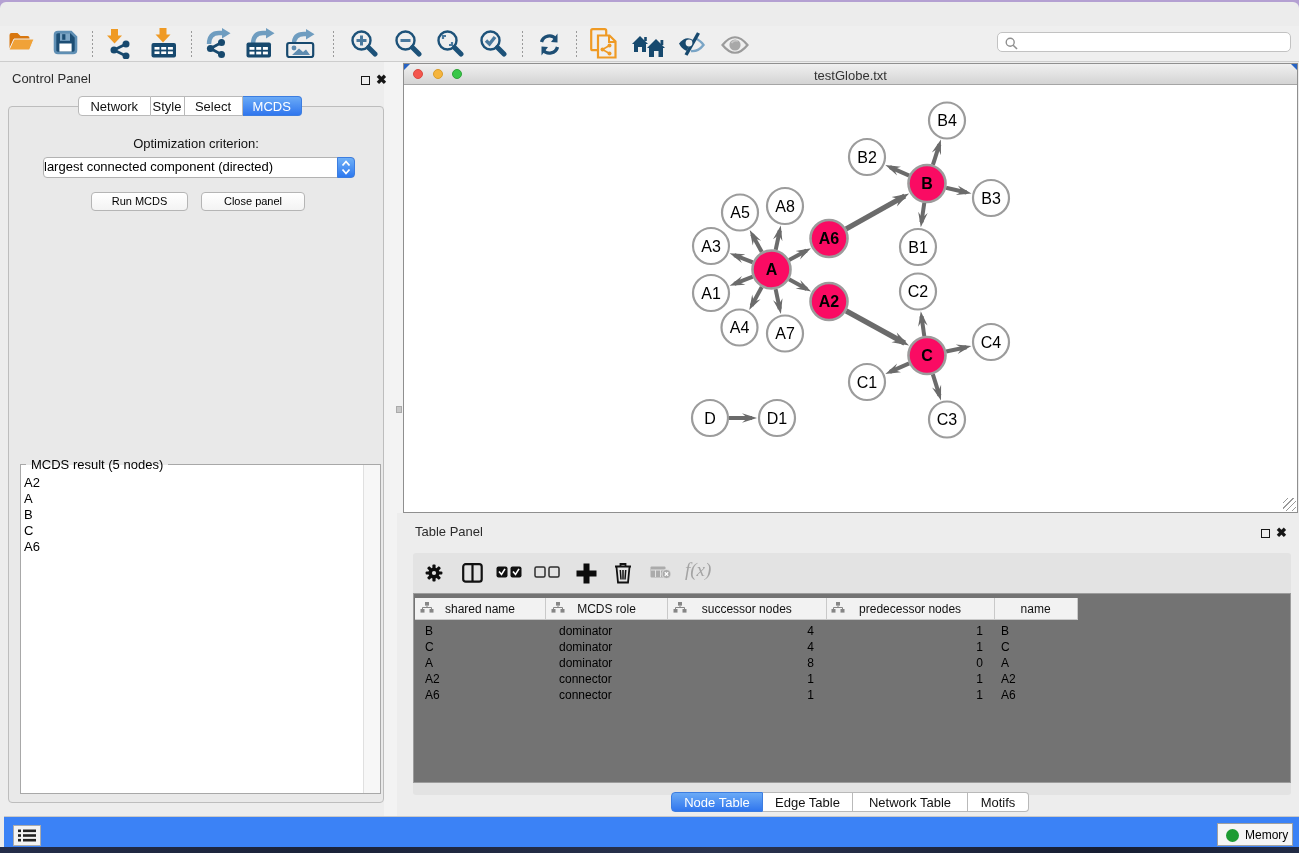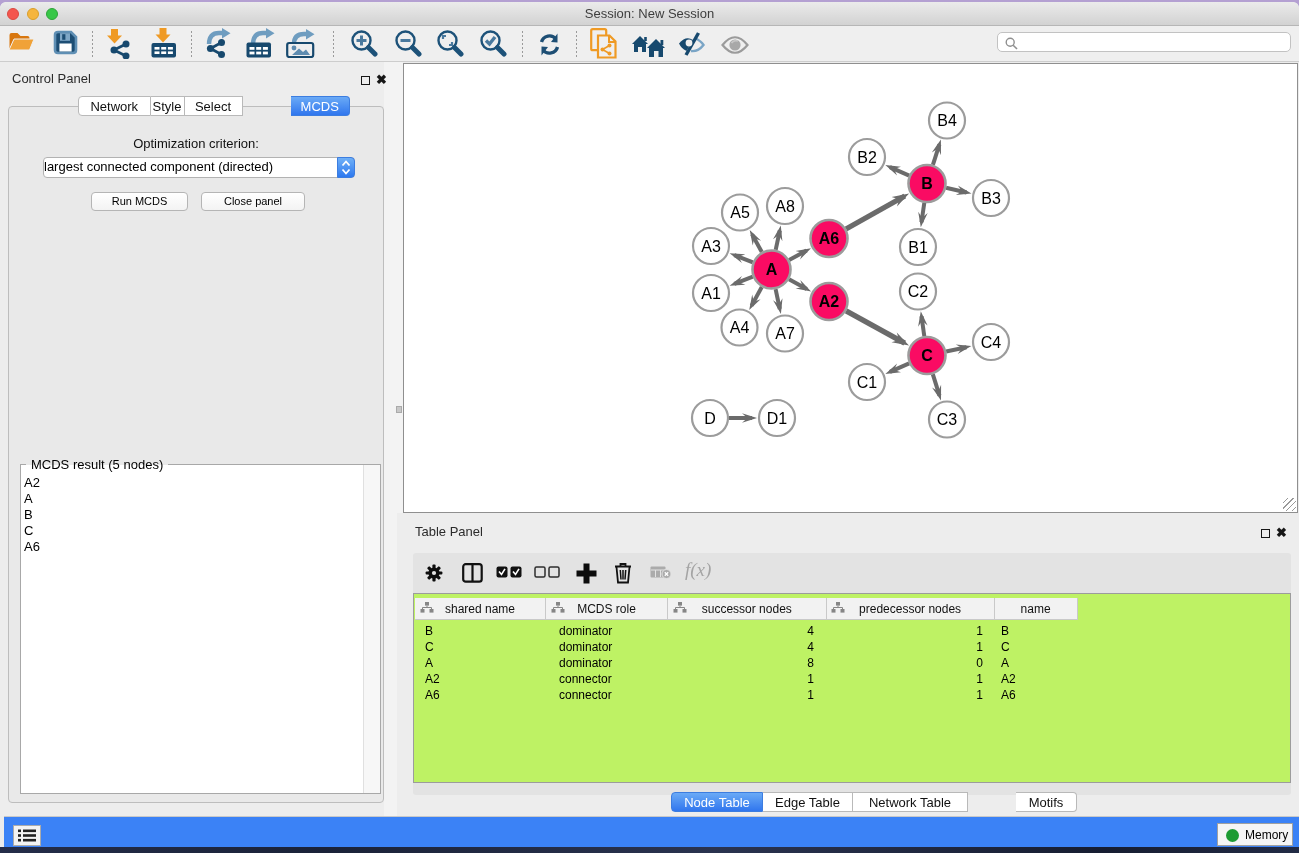--- a/index.html
+++ b/index.html
@@ -21,63 +21,57 @@
 #searchbox { position:absolute; left:997px; top:6px; width:294px; height:20px; background:#fff; border:1px solid #c2c2c2; border-radius:5px; }
 #controlpanel { left:0; top:60px; width:392px; height:754px; background:#ededed; }
 #divider { left:384px; top:60px; width:19px; height:754px; background:#f3f3f3; }
 #divknob1 { left:396px; top:404px; width:6px; height:7px; background:#c8c8c8; border:1px solid #aaa; }
 #divknob2 { left:845px; top:512px; width:9px; height:5px; background:#c8c8c8; border:1px solid #aaa; }
 #cp-title { left:12px; top:69px; font-size:13px; color:#2b2b2b; }
 #cp-pane { left:8px; top:104px; width:376px; height:697px; border:1px solid #bdbdbd; border-radius:4px; background:#e9e9e9; }
 .seg { position:absolute; display:flex; font-size:13px; }
 .seg div { background:#fff; border:1px solid #b9b9b9; border-left:none; color:#111; text-align:center; height:20px; line-height:19px; }
 .seg div.first { border-left:1px solid #b9b9b9; border-radius:4px 0 0 4px; }
-.seg div.last { border-radius:0 4px 4px 0;margin-left:48px; }
+.seg div.last { border-radius:0 4px 4px 0; }
 .seg div.sel { background:linear-gradient(#6aaaf6,#3076ee); border-color:#3c7de0; color:#fff; }
 #optlabel { left:0; width:392px; top:134px; text-align:center; font-size:13px; color:#111; }
 #combo { left:43px; top:155px; width:312px; height:21px; background:#fff; border:1px solid #b2b2b2; border-radius:4px; font-size:13px; line-height:18px; color:#000; }
 #combo .step { position:absolute; right:-1px; top:-1px; width:18px; height:21px; background:linear-gradient(#6fb0f7,#2e79ef); border:1px solid #3c7de0; border-radius:0 4px 4px 0; }
 .btn { position:absolute; height:19px; background:linear-gradient(#ffffff,#f3f3f3); border:1px solid #b5b5b5; border-radius:4px; font-size:11px; text-align:center; line-height:17px; color:#000; }
 #mcdsbox { left:20px; top:462px; width:361px; height:330px; border:1px solid #a8a8a8; background:#fff; }
 #mcdslegend { left:26px; top:455px; background:linear-gradient(#e9e9e9 0 55%,#ffffff 55% 100%); padding:0 5px; font-size:13px; color:#000; }
 #mcdslist { position:absolute; left:3px; top:10px; font-size:13px; line-height:16px; color:#000; }
 #mcdssb { position:absolute; right:0px; top:0px; bottom:0px; width:17px; background:#f7f7f7; border-left:1px solid #e0e0e0; }
 #netwin { left:403px; top:61px; width:895px; height:450px; border:1px solid #8f8f8f; background:#fff; }
 #nettitle { position:absolute; left:0; top:0; width:100%; height:21px; background:linear-gradient(#f0f0f0,#d4d4d4); border-bottom:1px solid #a5a5a5; }
 #nettitle .title { position:absolute; left:0; right:0; top:4px; text-align:center; font-size:13px; color:#333; }
 #nettitle .tl { top:5px; width:10px; height:10px; }
 #nettitle .r { left:9px; } #nettitle .y { left:29px; } #nettitle .g { left:48px; }
 .cornL { position:absolute; left:0; top:0; width:0; height:0; border-top:6px solid #2763c4; border-right:6px solid transparent; }
 .cornR { position:absolute; right:0; top:0; width:0; height:0; border-top:6px solid #2763c4; border-left:6px solid transparent; }
 #grip { position:absolute; right:1px; bottom:1px; width:13px; height:13px; background:repeating-linear-gradient(135deg, rgba(0,0,0,0) 0 3px, #999 3px 4px); }
 #tablepanel { left:397px; top:511px; width:902px; height:303px; background:#ededed; }
 #tp-title { position:absolute; left:18px; top:11px; font-size:13px; color:#2b2b2b; }
 #tp-box { position:absolute; left:16px; top:40px; width:878px; height:242px; background:#e3e3e3; border-radius:3px; }
-#tp-table { position:absolute; left:0px; top:39.5px; width:878px; height:190px; background:#bef264; border:1px solid #9c9c9c; }
+#tp-table { position:absolute; left:0px; top:39.5px; width:878px; height:190px; background:#737373; border:1px solid #9c9c9c; }
 .thead { position:absolute; top:3px; height:22px; background:#f2f2f2; border-bottom:1px solid #c9c9c9; border-right:1px solid #c9c9c9; font-size:12px; color:#111; }
 .thead span { position:absolute; left:0; right:0; top:4px; text-align:center; }
 .hicon { position:absolute; left:6px; top:6px; }
 .trow { position:absolute; height:16px; font-size:12px; color:#000; line-height:16px; }
 .num { text-align:right; }
 .wsq { position:absolute; width:9px; height:9px; border:1.5px solid #161616; }
 .wx { position:absolute; font-size:13px; font-weight:bold; color:#161616; }
 #statusbar { left:4px; top:814px; width:1299px; height:31px; background:#3b82f6; border-top:1px solid #c9c9c9; }
 #listbtn { position:absolute; left:9px; top:8px; width:28px; height:21px; background:#f3f3f3; border:1px solid #ababab; }
 #membtn { position:absolute; right:10px; top:6px; width:76px; height:23px; background:#f5f5f5; border:1px solid #a0a0a0; }
 #navy { position:absolute; left:0; top:847px; width:1299px; height:6px; background:linear-gradient(90deg,#242d49,#1a2238 25%,#2a334f 55%,#161d31 85%,#222b45); }
 </style>
 </head>
 <body>
 <div id="app">
-<div id="titlebar">
-  <div class="tl r"></div>
-      <div class="tl y"></div>
-      <div class="tl g"></div>
-  <div class="title">Session: New Session</div>
-</div>
 <div id="toolbar">
   <svg class="ticon" style="left:7px;top:4px" width="29" height="24" viewBox="0 0 28 24">
     <path d="M2 19 L2 5 Q2 3 4 3 L10 3 L13 6 L20 6 Q22 6 22 8 L22 10 L6 10 Z" fill="#d8770f"></path>
     <path d="M6.5 9 L26.5 9 L22 20 L1.5 20 Z" fill="#f0a238" stroke="#efefef" stroke-width="1"></path>
   </svg>
   <svg class="ticon" style="left:53px;top:4px" width="25" height="25" viewBox="0 0 25 25">
     <path d="M2 5 Q2 2 5 2 L18 2 L23 7 L23 20 Q23 23 20 23 L5 23 Q2 23 2 20 Z" fill="#1d4e74" stroke="#5f8fb4" stroke-width="2.6"></path>
     <rect x="7" y="3.2" width="10" height="7.6" fill="#7fa7c6"></rect>
     <rect x="9.2" y="4.2" width="3.2" height="5.6" fill="#1d4e74"></rect>
     <rect x="6.4" y="13.5" width="12.2" height="8" fill="#ffffff"></rect>
@@ -232,20 +226,28 @@
   </div>
 </div>
 <div class="btn" style="left:91px;top:190px;width:97px">Run MCDS</div>
 <div class="btn" style="left:201px;top:190px;width:104px">Close panel</div>
 <div id="mcdsbox">
   <div id="mcdslist">A2<br>A<br>B<br>C<br>A6</div>
   <div id="mcdssb"></div>
 </div>
 <div id="mcdslegend">MCDS result (5 nodes)</div>
 <div id="netwin">
+  <div id="nettitle">
+    <div class="cornL"></div>
+        <div class="cornR"></div>
+    <div class="tl r"></div>
+        <div class="tl y"></div>
+        <div class="tl g"></div>
+    <div class="title">testGlobe.txt</div>
+  </div>
   <div id="grip"></div>
 </div>
 <div id="divknob1"></div>
 <div id="divknob2"></div>
 <div id="tablepanel">
   <div id="tp-title">Table Panel</div>
   <div class="wsq" style="left:864px;top:16px"></div>
   <div class="wx" style="left:879px;top:12px">✖</div>
   <div id="tp-box">
     <svg style="position:absolute;left:12px;top:11px" width="18" height="18" viewBox="0 0 18 18">

